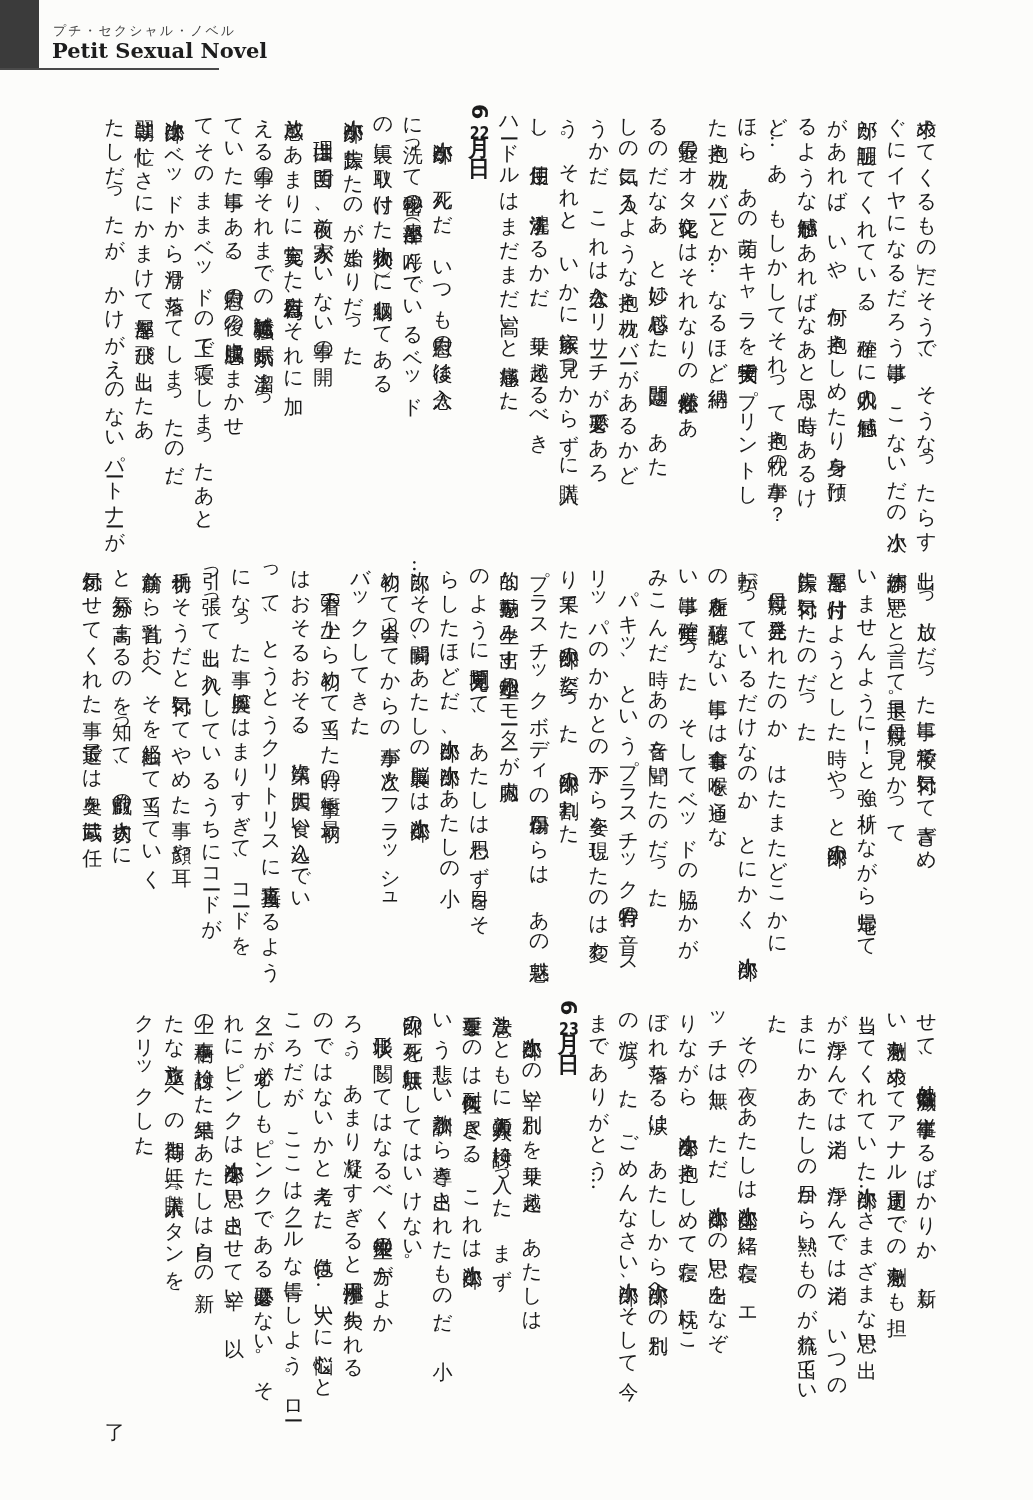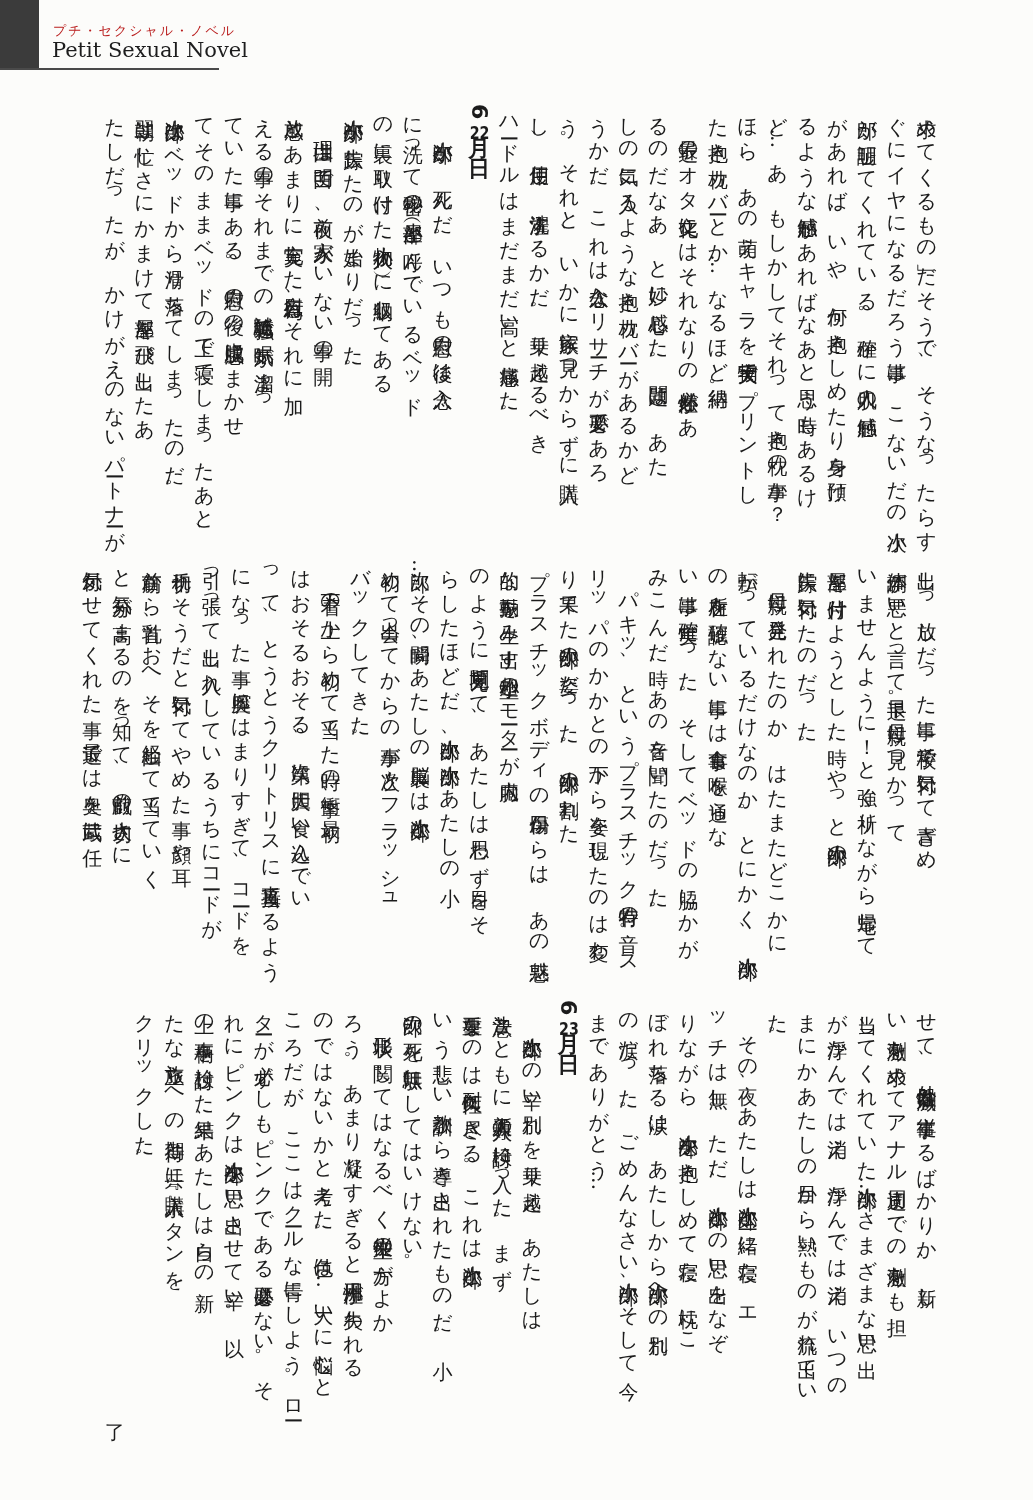--- a/index.html
+++ b/index.html
@@ -19,26 +19,26 @@
   }
   .header-rule{
     position:absolute;left:0;top:68px;
     width:219px;height:2px;
     background:#4a4a4a;
   }
   .title-jp{
     position:absolute;left:53px;top:22px;
     font-family:"DejaVu Sans", sans-serif;
     font-size:13px;letter-spacing:2px;
-    color:#b91c1c;white-space:nowrap;
+    color:#404040;white-space:nowrap;
   }
   .title-en{
     position:absolute;left:52px;top:38px;
     font-family:"DejaVu Serif", serif;
-    font-weight:normal;font-size:21px;letter-spacing:0px;
+    font-weight:bold;font-size:21px;letter-spacing:0px;
     color:#1d1d1d;white-space:nowrap;
   }
   
   .band{
     position:absolute;
     right:96px;
     height:438px;
     writing-mode:vertical-rl;
     text-orientation:mixed;
     font-size:20px;

